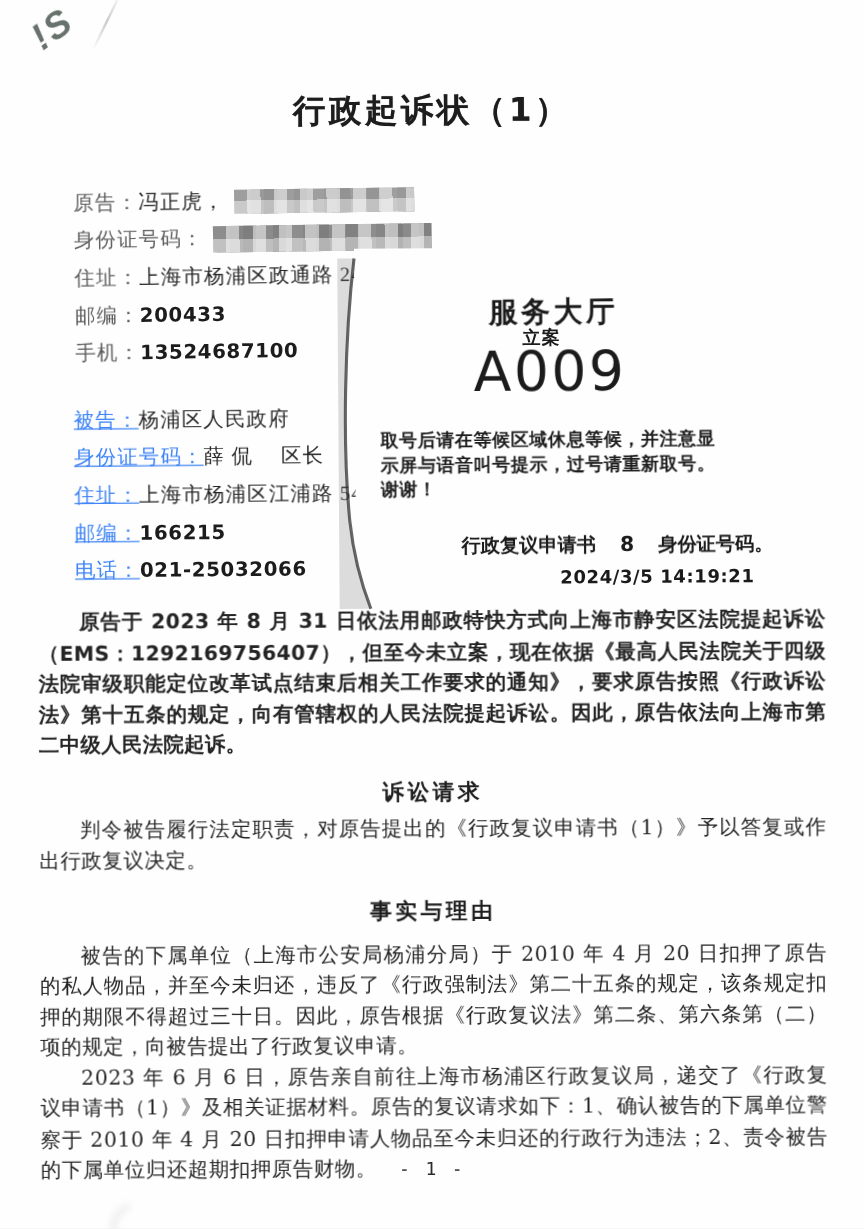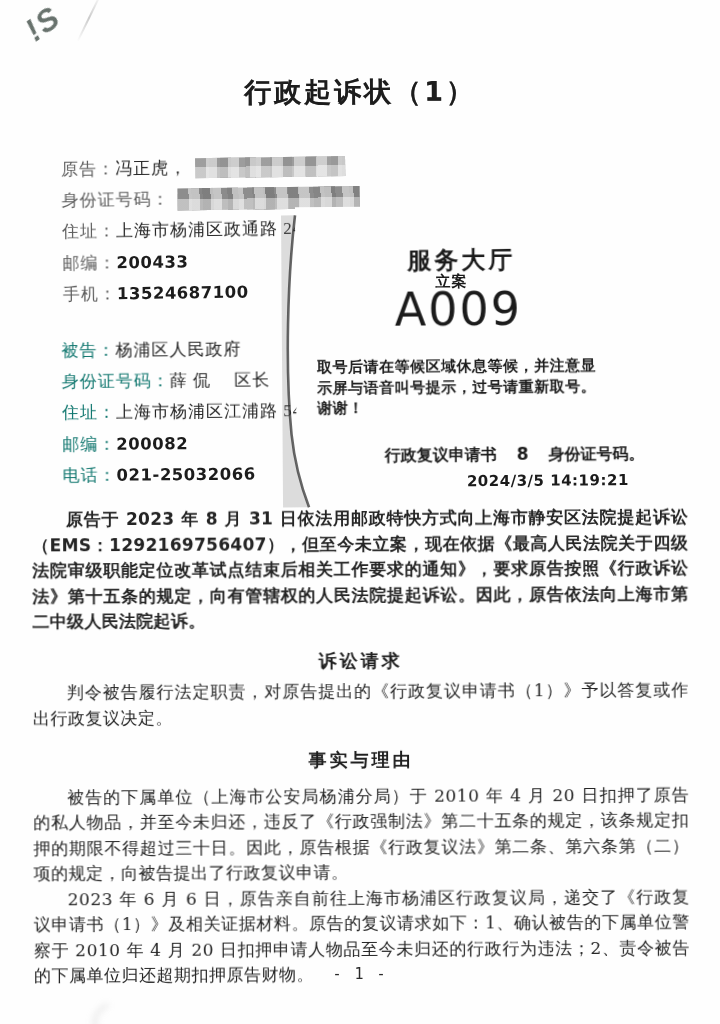--- a/index.html
+++ b/index.html
@@ -25,21 +25,21 @@
     font-size:27px;font-weight:700;letter-spacing:3px;color:#1d1d1d;
     transform:rotate(-.3deg);text-shadow:0 0 .6px rgba(0,0,0,.55);
     font-family:"DejaVu Sans", sans-serif;
   }
   
   .info{position:absolute;left:62px;font-size:17px;}
   .info .row{height:31.2px;display:flex;align-items:center;white-space:nowrap;}
   .plaintiff{top:152px;transform:rotate(-.8deg);}
   .defendant{top:334px;transform:rotate(-.5deg);}
   .lbl{color:#5c5c5c;letter-spacing:1px;filter:blur(.3px);}
-  .defendant .lbl{color:#0f766e;}
+  .defendant .lbl{color:#3b82f6;text-decoration:underline;}
   .val{color:#262626;letter-spacing:1px;filter:blur(.25px);}
   .num{
     font-family:"DejaVu Sans", sans-serif;font-weight:700;color:#1c1c1c;
     letter-spacing:.5px;filter:none;font-size:16.5px;
   }
   .mosaic{
     display:inline-block;vertical-align:middle;margin-left:8px;
     background-image:
       repeating-linear-gradient(90deg, rgba(255,255,255,0) 0 11px, rgba(255,255,255,.5) 11px 22px),
       repeating-linear-gradient(0deg, rgba(185,185,185,.9) 0 11px, rgba(125,125,125,.9) 11px 22px),
@@ -132,21 +132,21 @@
     <div class="row">
       <span class="lbl">身份证号码：</span>
         <span class="val">薛 侃　 区长</span>
     </div>
     <div class="row">
       <span class="lbl">住址：</span>
         <span class="val">上海市杨浦区江浦路 549 号</span>
     </div>
     <div class="row">
       <span class="lbl">邮编：</span>
-        <span class="val num">200082</span>
+        <span class="val num">166215</span>
     </div>
     <div class="row">
       <span class="lbl">电话：</span>
         <span class="val num">021-25032066</span>
     </div>
   </div>
 
   <div class="tick-mark"></div>
 
   <div class="ticket">

